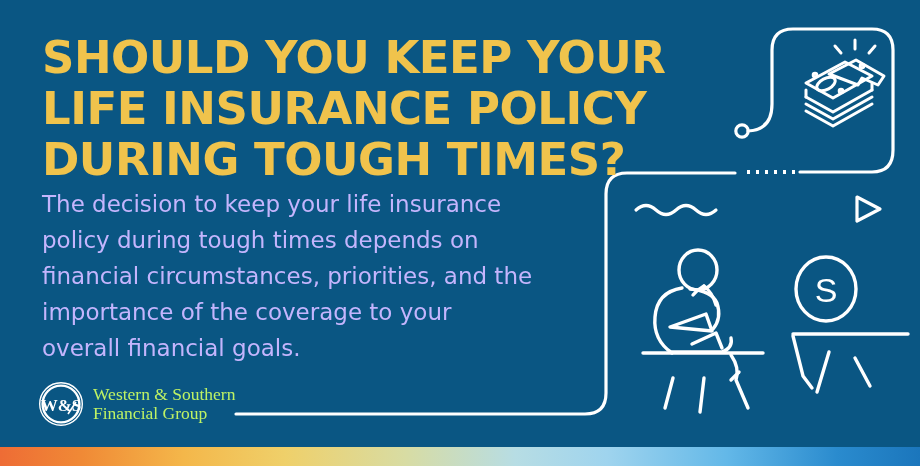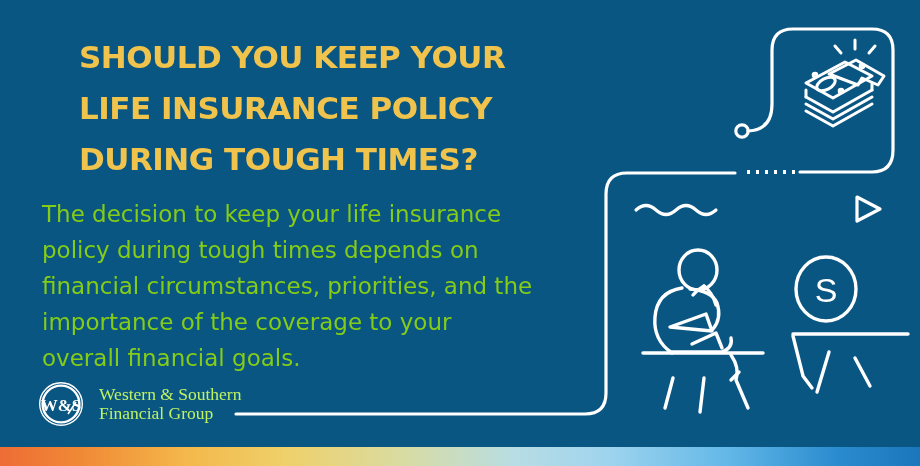--- a/index.html
+++ b/index.html
@@ -13,42 +13,41 @@
     overflow:hidden;
   }
 
   
   #headline {
     position:absolute; left:42px; top:32px;
     width:640px;
     color:#F0C34C;
     font-family:"DejaVu Sans", sans-serif;
     font-weight:bold;
-    font-size:31px;
+    font-size:45px;
     line-height:51px;
     letter-spacing:-0.5px;
     text-transform:uppercase;
     white-space:pre-line;
-    margin-left:37px;
   }
   #subhead {
-    position:absolute; left:42px; top:196px;
+    position:absolute; left:42px; top:186px;
     width:520px;
-    color:#84cc16;
+    color:#c4b5fd;
     font-family:"DejaVu Sans", sans-serif;
     font-weight:400;
     font-size:23px;
     line-height:36px;
     white-space:pre-line;
   }
 
   
   #logo {
     position:absolute; left:38px; top:381px;
-    display:flex; align-items:center; gap:15px;
+    display:flex; align-items:center; gap:9px;
   }
   #logo-mark { width:46px; height:46px; display:block; }
   #logo-words {
     color:#bef264;
     font-family:"Liberation Serif", serif;
     font-size:17.5px;
     line-height:19px;
     white-space:pre-line;
   }
 

